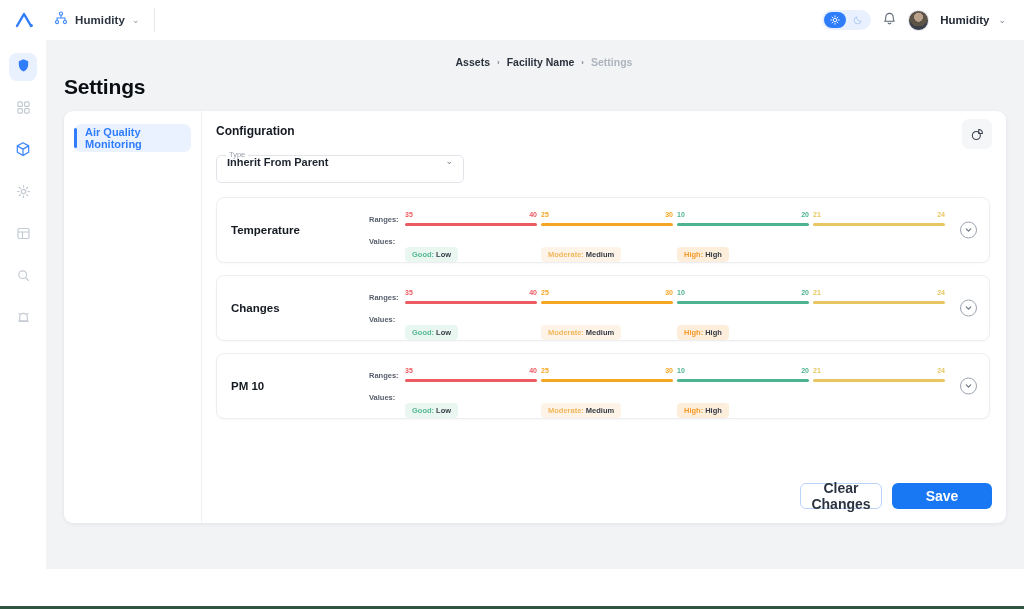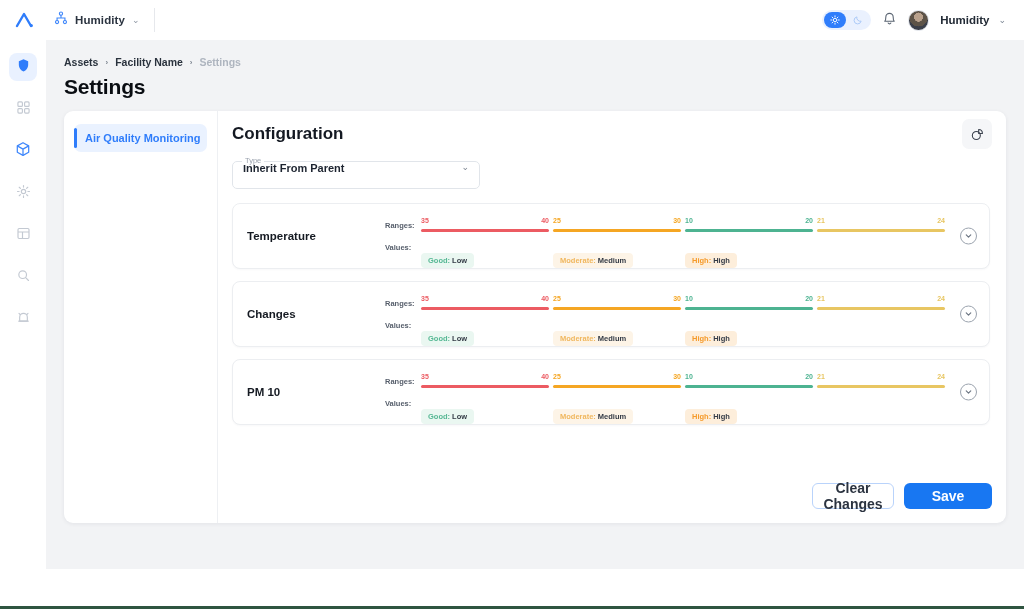--- a/index.html
+++ b/index.html
@@ -54,47 +54,47 @@
   .rail-item.marked::before {
     content: ""; position: absolute; left: -13px; top: 4px;
     width: 3px; height: 20px; background: #2f7dfb; border-radius: 0 3px 3px 0;
   }
 
   
   .canvas {
     position: absolute; left: 46px; top: 40px; width: 978px; height: 529px;
     background: #f2f3f5;
   }
-  .crumbs { display: flex; align-items: center; gap: 7px; padding: 16px 0 0 18px; font-size: 10.5px; }
+  .crumbs { display: flex; align-items: center; gap: 7px; padding: 16px 0 0 18px; font-size: 10.5px; justify-content: center; }
   .crumb { color: #2a323d; font-weight: 700; }
   .crumb.muted { color: #aeb5bf; font-weight: 600; }
   .crumb-sep { color: #7d8590; font-size: 8px; font-weight: 700; }
   .page-title { padding: 7px 0 0 18px; font-size: 21px; font-weight: 800; color: #0a0d12; letter-spacing: -.2px; }
 
   
   .card {
     position: absolute; left: 18px; top: 71px; width: 942px; height: 412px;
     background: #ffffff; border-radius: 9px;
     box-shadow: 0 1px 4px rgba(25,35,60,.07);
     display: flex; overflow: hidden;
   }
-  .card-nav { width: 154px; padding: 13px 10px 0 10px; border-right: 1px solid #eef0f3; }
+  .card-nav { width: 138px; padding: 13px 10px 0 10px; border-right: 1px solid #eef0f3; }
   .nav-item {
     height: 28px; border-radius: 7px; display: flex; align-items: center;
     padding-left: 11px; font-size: 11px; color: #4b5362; margin-bottom: 10px;
     position: relative; font-weight: 500;
   }
   .nav-item.active { background: #eaf2ff; color: #2f7dfb; font-weight: 600; }
   .nav-item.active::before {
     content: ""; position: absolute; left: 0; top: 4px; width: 2.5px; height: 20px;
     background: #2f7dfb; border-radius: 2px;
   }
 
   .card-body { flex: 1; padding: 13px 16px 0 14px; position: relative; }
-  .cfg-title { font-size: 17px; font-weight: 800; color: #141922; }
+  .cfg-title { font-size: 12px; font-weight: 800; color: #141922; }
 
   .chart-btn {
     position: absolute; right: 14px; top: 8px; width: 30px; height: 30px;
     border-radius: 7px; background: #f5f6f8; display: flex;
     align-items: center; justify-content: center; color: #3b424e; border: none;
   }
 
   
   .form-row { display: flex; gap: 14px; margin-top: 17px; padding-right: 46px; }
   .select-wrap {
@@ -150,21 +150,21 @@
     background: #fff;
   }
 
   
   .card-footer {
     position: absolute; right: 14px; bottom: 14px; display: flex; gap: 10px;
   }
   .btn { height: 26px; border-radius: 6px; font-size: 14px; font-weight: 700;
          display: flex; align-items: center; justify-content: center; border: none; }
   .btn-outline { width: 82px; background: #fff; border: 1px solid #b9d3fb; color: #2b3340; }
-  .btn-primary { width: 88px; background: #1877f2; color: #fff; }
+  .btn-primary { width: 100px; background: #1877f2; color: #fff; }
 </style>
 </head>
 <body>
 
 <div class="viewport">
 
   <div class="topbar">
     <div class="brand-logo">
       <svg width="20" height="16" viewBox="0 0 20 16">
         <path d="M3 14 L10 2 L17 14" stroke="#2f7dfb" stroke-width="2.4" fill="none" stroke-linecap="round" stroke-linejoin="round"></path>

